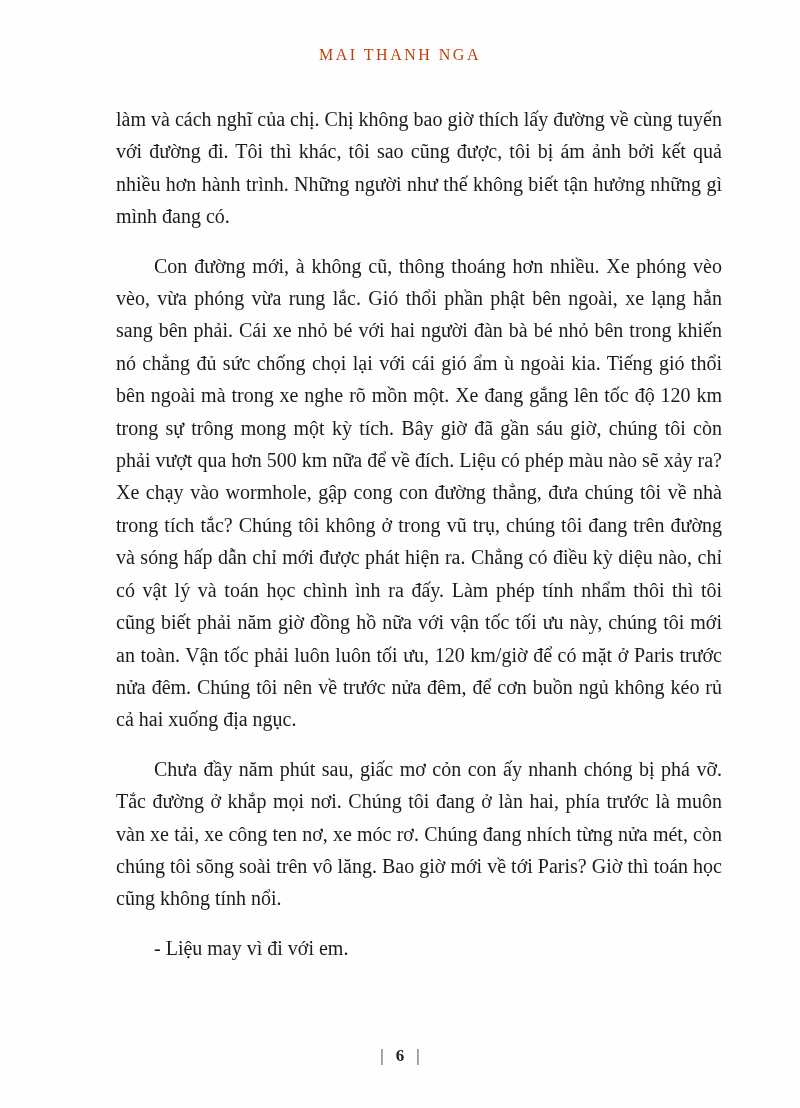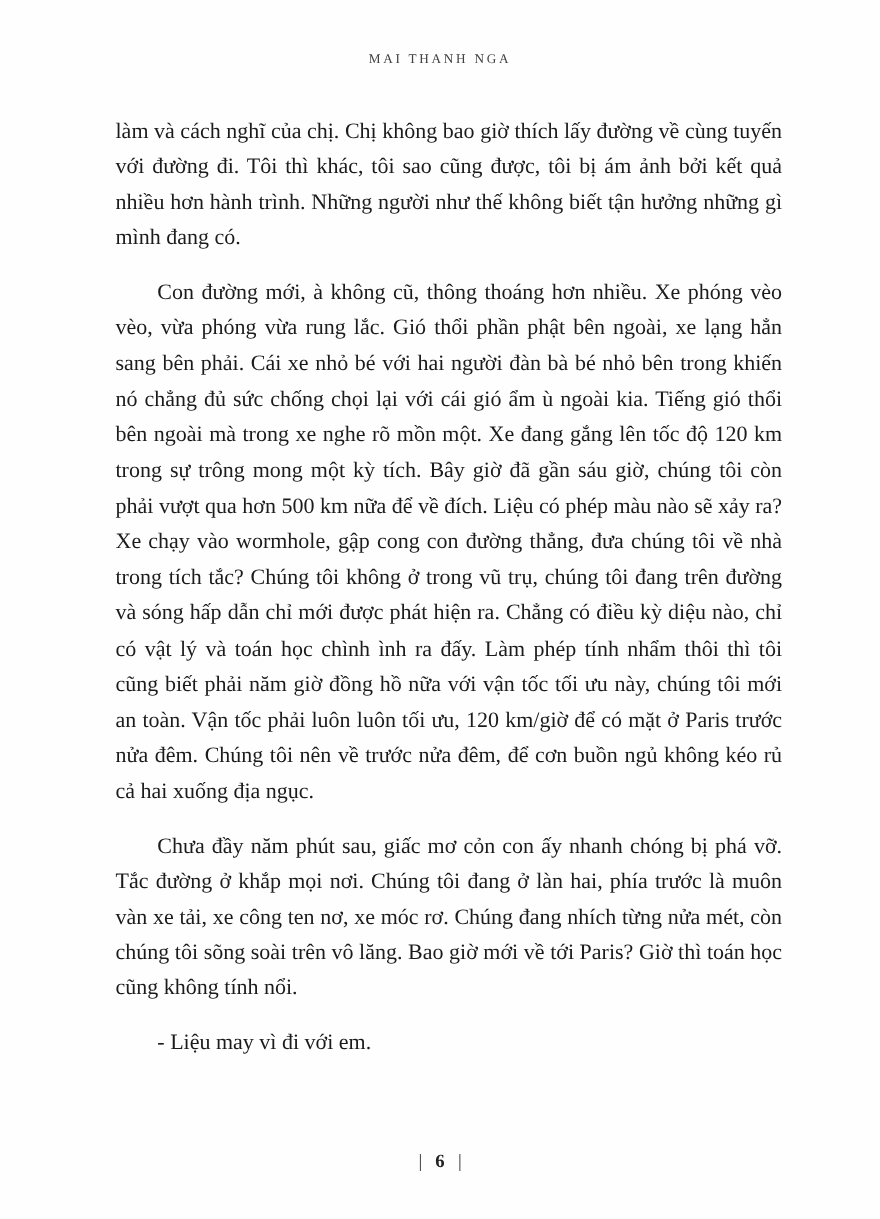--- a/index.html
+++ b/index.html
@@ -17,30 +17,30 @@
     color: #161616;
     overflow: hidden;
   }
   .running-head {
     position: absolute;
     top: 46px;
     left: 0;
     right: 0;
     text-align: center;
     font-family: "Liberation Serif", serif;
-    font-size: 12px;
+    font-size: 16px;
     letter-spacing: 2.5px;
-    color: #404040;
+    color: #c2410c;
     font-variant: small-caps;
     text-transform: uppercase;
   }
   .body-text {
     position: absolute;
     top: 103px;
-    left: 105px;
+    left: 116px;
     width: 606px;
     font-size: 20px;
     line-height: 32.4px;
     text-align: justify;
     color: #1b1b1b;
   }
   .body-text p {
     margin: 0;
   }
   .body-text p + p {

